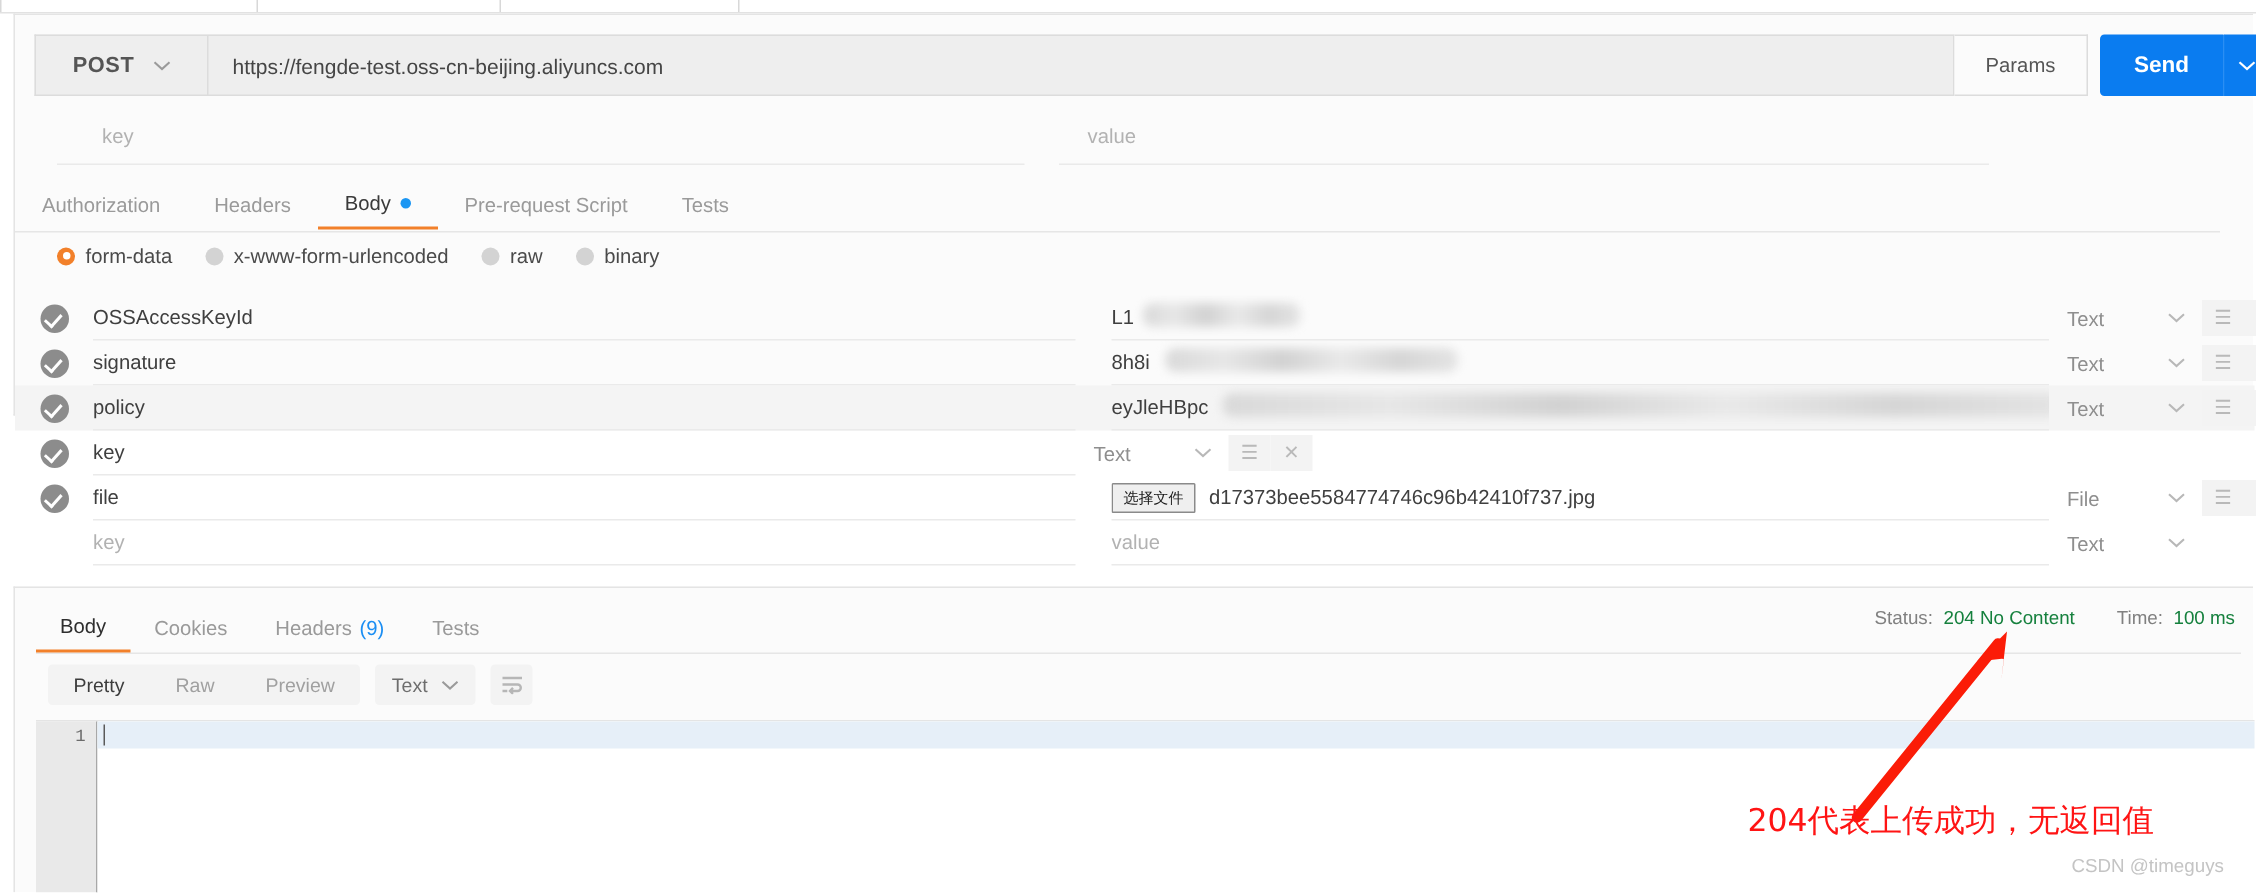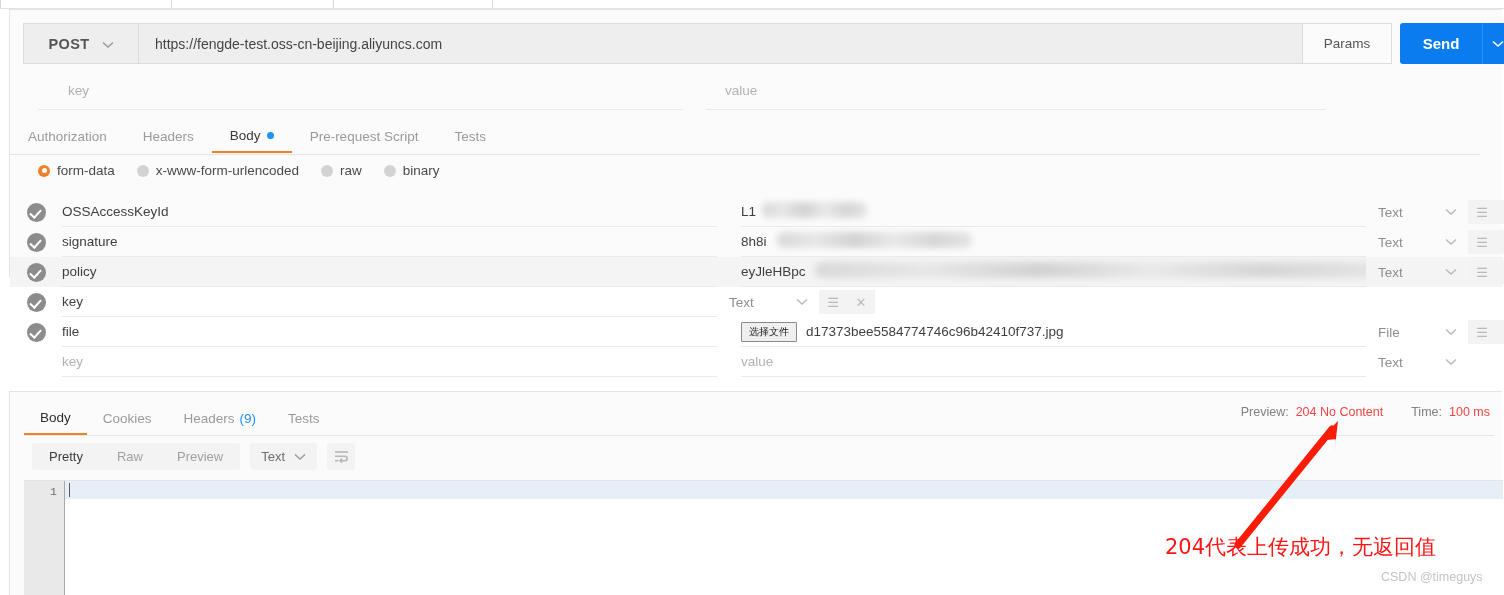--- a/index.html
+++ b/index.html
@@ -370,21 +370,21 @@
 
   .status-area {
     position: absolute;
     top: 13px; right: 12px;
     display: flex;
     align-items: center;
     gap: 7px;
     font-size: 12.5px;
     color: #808080;
   }
-  .status-area .val { color: #ef4444; }
+  .status-area .val { color: #15803d; }
   .status-area .gap { width: 14px; }
 
   .resp-toolbar {
     position: absolute;
     top: 51px; left: 22px;
     display: flex;
     align-items: center;
     gap: 10px;
   }
   .seg {
@@ -694,21 +694,21 @@
         <div class="resp-tab">
           <span>Headers</span>
           <span class="hdr-count">(9)</span>
         </div>
         <div class="resp-tab">
           <span>Tests</span>
         </div>
       </div>
 
     <div class="status-area">
-      <span>Preview:</span>
+      <span>Status:</span>
       <span class="val">204 No Content</span>
       <span class="gap"></span>
       <span>Time:</span>
       <span class="val">100 ms</span>
     </div>
 
     <div class="resp-toolbar">
       <div class="seg" id="view-modes">
           <div class="item active">Pretty</div>
           <div class="item">Raw</div>

